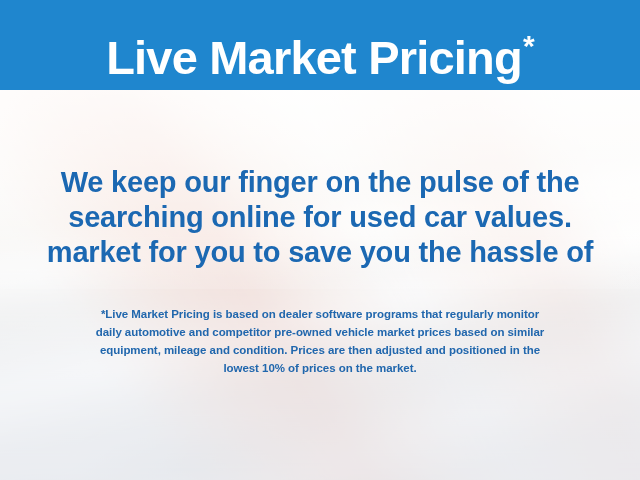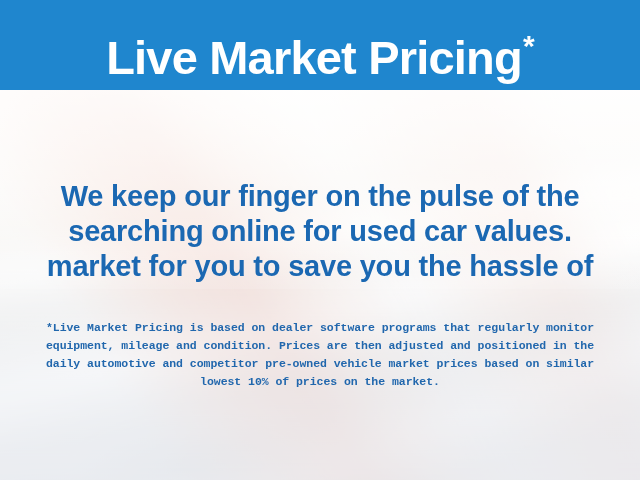--- a/index.html
+++ b/index.html
@@ -150,21 +150,21 @@
     top: 0;
     width: 640px;
     height: 200px;
     background: linear-gradient(180deg, rgba(255,255,255,0.80) 0%, rgba(255,255,255,0.46) 55%, rgba(255,255,255,0.12) 100%);
   }
 
   
   .content {
     position: absolute;
     left: 0;
-    top: 89px;
+    top: 75px;
     width: 508px;
     height: 391px;
     z-index: 10;
   }
 
   .headline {
     position: absolute;
     left: 24px;
     top: 90px;
     width: 592px;
@@ -188,21 +188,20 @@
     text-align: center;
     color: #2167ad;
     font-size: 11.5px;
     font-weight: bold;
     line-height: 18px;
     letter-spacing: -0.05px;
   }
   .fineprint .fp-line {
     display: block;
     white-space: nowrap;
-    font-family: Liberation Mono, monospace;
   }
 </style>
 </head>
 <body>
 
 <div id="banner">
 
   <div class="bg-photo">
     <div class="bg-layer bg-l1"></div>
     <div class="bg-layer bg-l2"></div>
@@ -224,19 +223,19 @@
   <div class="content">
 
     <div class="headline">
       <span class="hl-line">We keep our finger on the pulse of the</span>
       <span class="hl-line">searching online for used car values.</span>
       <span class="hl-line">market for you to save you the hassle of</span>
     </div>
 
     <div class="fineprint">
       <span class="fp-line">*Live Market Pricing is based on dealer software programs that regularly monitor</span>
+      <span class="fp-line">daily automotive and competitor pre-owned vehicle market prices based on similar</span>
       <span class="fp-line">equipment, mileage and condition. Prices are then adjusted and positioned in the</span>
-      <span class="fp-line">daily automotive and competitor pre-owned vehicle market prices based on similar</span>
       <span class="fp-line">lowest 10% of prices on the market.</span>
     </div>
 
   </div>
 </div>
 
 </body></html>

